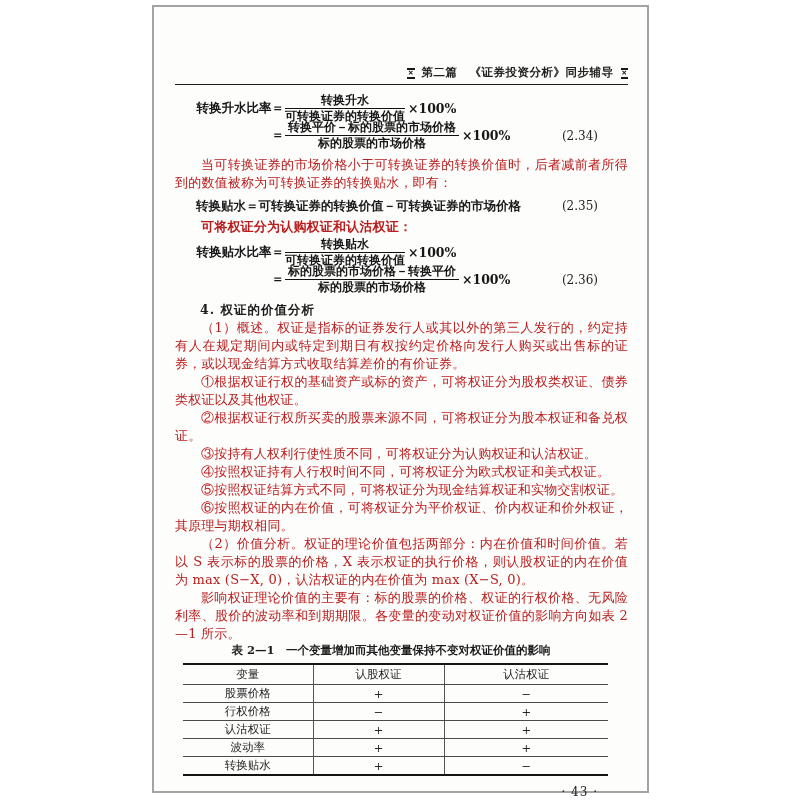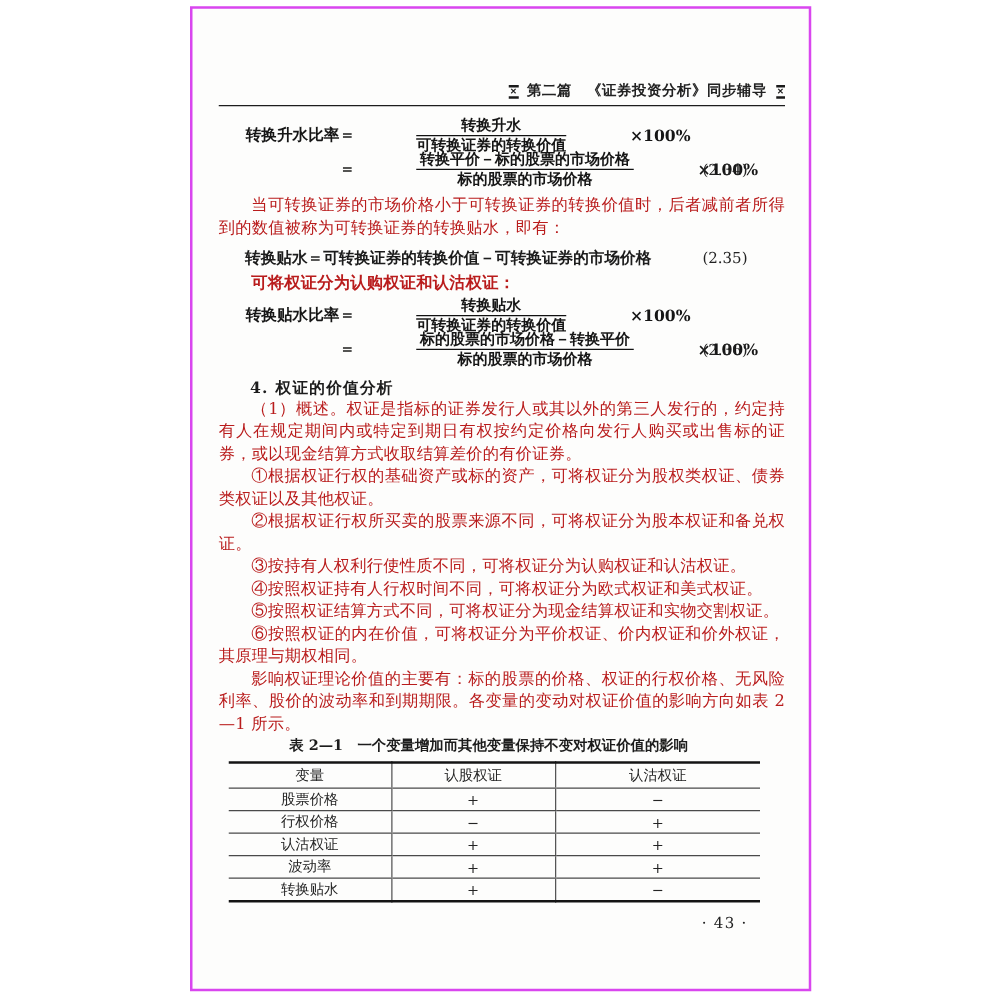--- a/index.html
+++ b/index.html
@@ -3,36 +3,36 @@
 <meta charset="utf-8">
 <style>
   html,body { margin:0; padding:0; }
   body {
     width:800px; height:800px; background:#ffffff;
     font-family:"DejaVu Serif","Liberation Serif",serif;
     color:#1c1c1c; position:relative; overflow:hidden;
   }
   .page {
     position:absolute; left:152px; top:5px; width:497px; height:788px;
-    border:2px solid #d946ef; background:#fefefdff; box-sizing:border-box;
+    border:2px solid #a3a3a3; background:#fefefdff; box-sizing:border-box;
     padding:0 19px 0 21px; background-color:#fdfdfc;
   }
   
   .hdr { margin-top:58px; text-align:right; font-size:11.5px; font-weight:bold;
          line-height:15px; color:#222; white-space:nowrap; }
   .orn { display:inline-block; font-size:6.5px; font-weight:bold; line-height:6.5px;
          border-top:2px solid #1a1a1a; border-bottom:2px solid #1a1a1a;
          padding:0 1px; vertical-align:1px; }
   .hdr-title { margin:0 7px; letter-spacing:0.5px; }
   .hrule { border:none; border-top:1.5px solid #1d1d1d; margin:4px 0 0 0; }
 
   
   .eq-block { font-weight:bold; font-size:12.5px; color:#161616; }
   .eq-row { display:flex; align-items:center; height:27px; margin-left:21px;
-            position:relative; white-space:nowrap;gap:48px; }
+            position:relative; white-space:nowrap; }
   .eq-lhs { display:inline-block; min-width:88px; text-align:right; }
   .frac { display:inline-flex; flex-direction:column; text-align:center;
           margin:0 1px; font-size:12px; line-height:13px; }
   .frac .num { border-bottom:1.2px solid #111; padding:0 3px 1px 3px; }
   .frac .den { padding-top:1px; }
   .eq-suffix { margin-left:2px; }
   .eq-num { position:absolute; right:30px; top:50%; transform:translateY(-50%);
             font-weight:normal; font-size:12px; color:#222; }
   .eq-line { position:relative; margin-left:21px; font-weight:bold; font-size:12.5px;
              line-height:18px; white-space:nowrap; }
@@ -123,20 +123,21 @@
 
   <div class="sec-heading">4. 权证的价值分析</div>
 
   <div class="para">（1）概述。权证是指标的证券发行人或其以外的第三人发行的，约定持有人在规定期间内或特定到期日有权按约定价格向发行人购买或出售标的证券，或以现金结算方式收取结算差价的有价证券。</div>
   <div class="para">①根据权证行权的基础资产或标的资产，可将权证分为股权类权证、债券类权证以及其他权证。</div>
   <div class="para">②根据权证行权所买卖的股票来源不同，可将权证分为股本权证和备兑权证。</div>
   <div class="para">③按持有人权利行使性质不同，可将权证分为认购权证和认沽权证。</div>
   <div class="para">④按照权证持有人行权时间不同，可将权证分为欧式权证和美式权证。</div>
   <div class="para">⑤按照权证结算方式不同，可将权证分为现金结算权证和实物交割权证。</div>
   <div class="para">⑥按照权证的内在价值，可将权证分为平价权证、价内权证和价外权证，其原理与期权相同。</div>
+  <div class="para">（2）价值分析。权证的理论价值包括两部分：内在价值和时间价值。若以 S 表示标的股票的价格，X 表示权证的执行价格，则认股权证的内在价值为 max (S−X, 0)，认沽权证的内在价值为 max (X−S, 0)。</div>
   <div class="para">影响权证理论价值的主要有：标的股票的价格、权证的行权价格、无风险利率、股价的波动率和到期期限。各变量的变动对权证价值的影响方向如表 2—1 所示。</div>
 
   <div class="tbl-title">表 2—1　一个变量增加而其他变量保持不变对权证价值的影响</div>
 
   <table class="tbl">
     <colgroup>
       <col style="width:130px">
         <col style="width:131px">
         <col style="width:164px">
     </colgroup>

